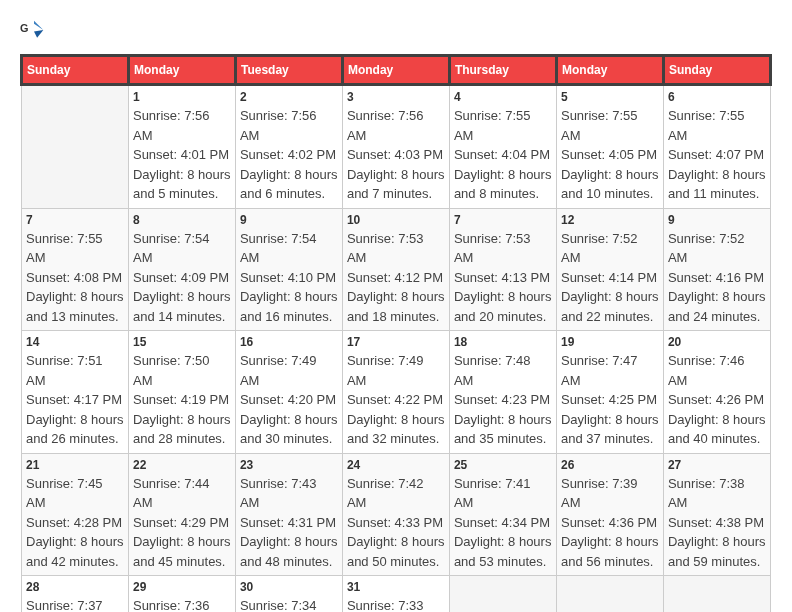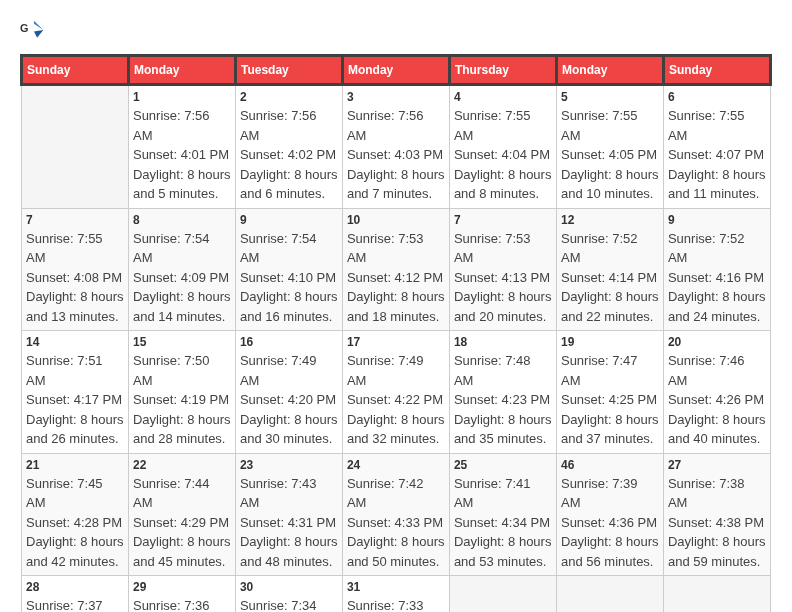--- a/index.html
+++ b/index.html
@@ -225,21 +225,21 @@
         </td>
         <td>
           <span class="day-number">24</span>
           <div class="cell-info">Sunrise: 7:42 AM<br>Sunset: 4:33 PM<br>Daylight: 8 hours<br>and 50 minutes.</div>
         </td>
         <td>
           <span class="day-number">25</span>
           <div class="cell-info">Sunrise: 7:41 AM<br>Sunset: 4:34 PM<br>Daylight: 8 hours<br>and 53 minutes.</div>
         </td>
         <td>
-          <span class="day-number">46</span>
+          <span class="day-number">26</span>
           <div class="cell-info">Sunrise: 7:39 AM<br>Sunset: 4:36 PM<br>Daylight: 8 hours<br>and 56 minutes.</div>
         </td>
         <td>
           <span class="day-number">27</span>
           <div class="cell-info">Sunrise: 7:38 AM<br>Sunset: 4:38 PM<br>Daylight: 8 hours<br>and 59 minutes.</div>
         </td>
       </tr>
       <tr>
         <td>
           <span class="day-number">28</span>

